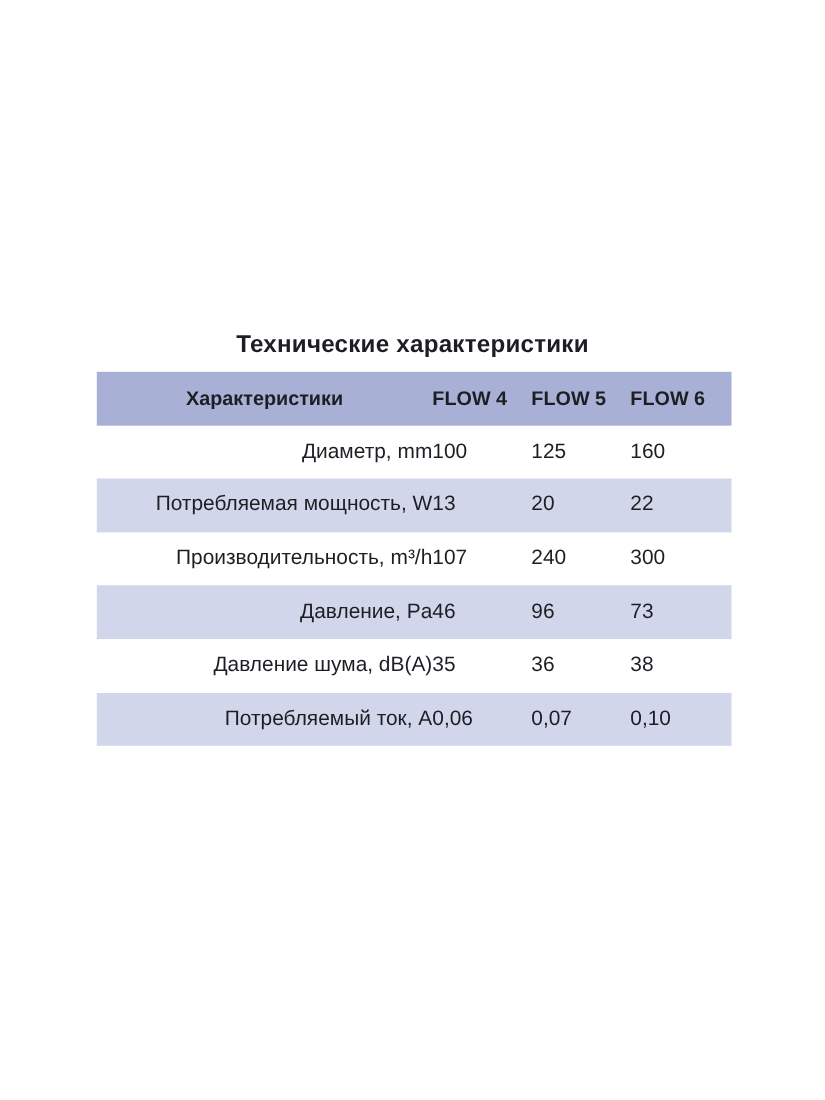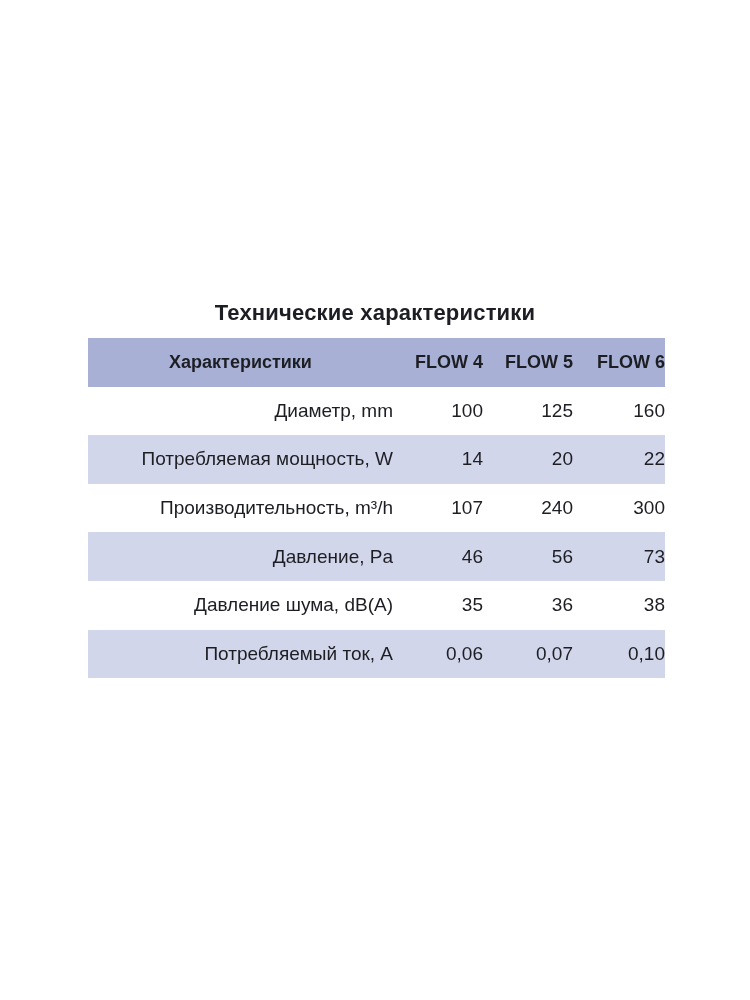--- a/index.html
+++ b/index.html
@@ -44,21 +44,21 @@
   .rows .row:nth-child(even) { background: var(--stripe-bg); }
   .cell-label {
     width: 305px;
     padding-left: 10px;
     text-align: right;
   }
   .row.header .cell-label {
     padding-left: 0;
     text-align: center;
   }
-  .cell-val { width: 90px; text-align: right; }
+  .cell-val { width: 90px; text-align: left; }
   .cell-val:last-child { width: 92px; }
 </style>
 </head>
 <body>
 
 <div class="page">
 
   <div class="title">Технические характеристики</div>
 
   <div class="spec-table">
@@ -74,36 +74,36 @@
 
       <div class="row">
         <div class="cell-label">Диаметр, mm</div>
         <div class="cell-val">100</div>
         <div class="cell-val">125</div>
         <div class="cell-val">160</div>
       </div>
 
       <div class="row">
         <div class="cell-label">Потребляемая мощность, W</div>
-        <div class="cell-val">14</div>
+        <div class="cell-val">13</div>
         <div class="cell-val">20</div>
         <div class="cell-val">22</div>
       </div>
 
       <div class="row">
         <div class="cell-label">Производительность, m³/h</div>
         <div class="cell-val">107</div>
         <div class="cell-val">240</div>
         <div class="cell-val">300</div>
       </div>
 
       <div class="row">
         <div class="cell-label">Давление, Pa</div>
         <div class="cell-val">46</div>
-        <div class="cell-val">56</div>
+        <div class="cell-val">96</div>
         <div class="cell-val">73</div>
       </div>
 
       <div class="row">
         <div class="cell-label">Давление шума, dB(A)</div>
         <div class="cell-val">35</div>
         <div class="cell-val">36</div>
         <div class="cell-val">38</div>
       </div>
 

